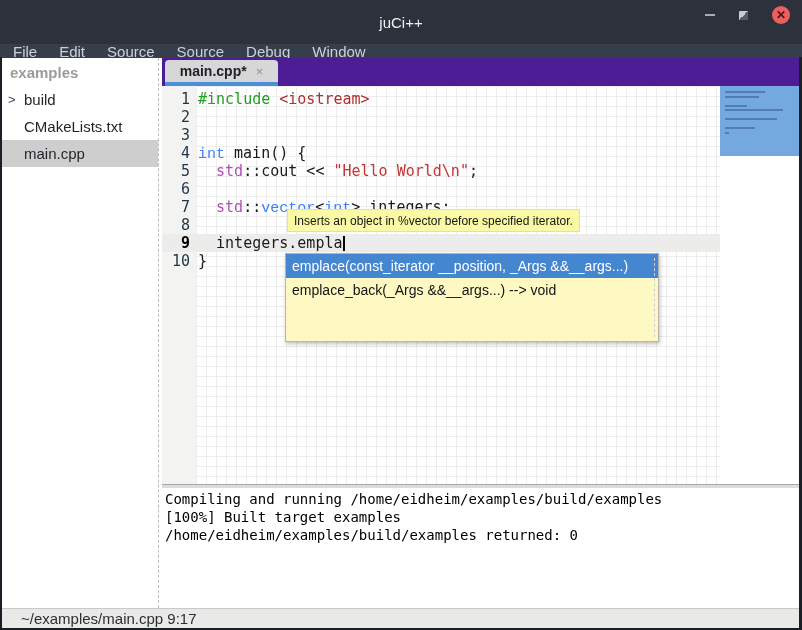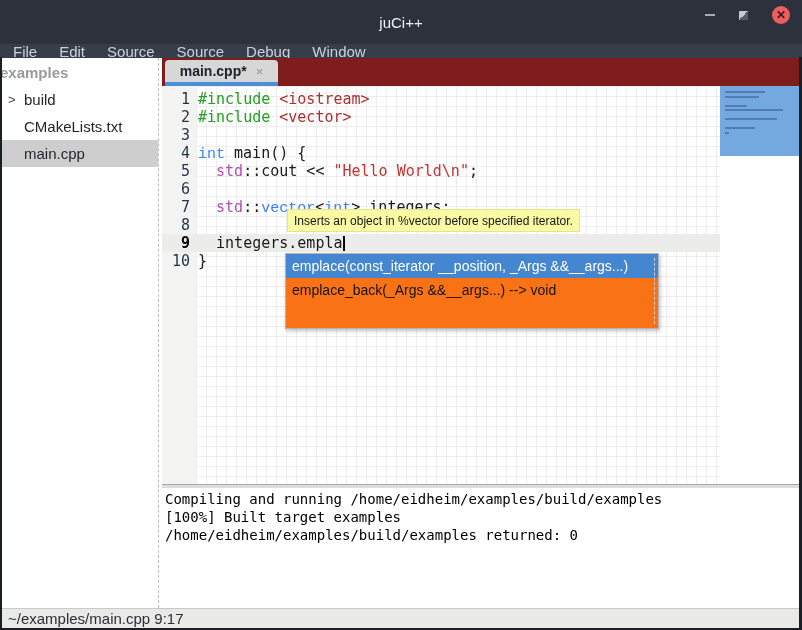--- a/index.html
+++ b/index.html
@@ -15,31 +15,31 @@
   .close-btn{width:18px;height:18px;border-radius:50%;background:#ec5f5f;color:#47181c;font-size:12px;font-weight:bold;
              display:flex;align-items:center;justify-content:center;line-height:1;}
 
   
   .menubar{height:14px;background:#363d4b;display:flex;align-items:center;padding-left:2px;}
   .menu-item{color:#ccd2dc;font-size:15px;padding:3px 11px;}
 
   
   .main{display:flex;height:550px;}
   .sidebar{width:158px;background:#fff;flex:none;}
-  .side-header{height:28px;display:flex;align-items:center;color:#9b9b9b;font-weight:bold;font-size:15px;}
+  .side-header{height:28px;display:flex;align-items:center;padding-left:10px;color:#9b9b9b;font-weight:bold;font-size:15px;}
   .tree-row{height:27px;display:flex;align-items:center;padding-left:24px;font-size:15px;color:#1f2328;position:relative;}
   .tree-row.selected{background:#cecece;}
   .chevron{position:absolute;left:8px;font-size:13px;color:#3c4350;}
 
   .vsplit{width:4px;flex:none;background:#fff;border-left:1px dashed #bdbdbd;box-sizing:border-box;}
 
   .rightcol{flex:1;display:flex;flex-direction:column;min-width:0;}
 
   
-  .tabbar{height:28px;background:#7f1d1d;display:flex;align-items:flex-end;padding-left:3px;flex:none;}
+  .tabbar{height:28px;background:#4c1d95;display:flex;align-items:flex-end;padding-left:3px;flex:none;}
   .tab{height:26px;width:113px;background:#d7d7d7;border-radius:4px 4px 0 0;display:flex;align-items:center;
        justify-content:center;border-bottom:4px solid #4a8fd8;box-sizing:border-box;}
   .tab-label{font-weight:bold;font-size:14px;color:#20242a;}
   .tab-close{color:#8d939d;font-size:13px;margin-left:9px;}
 
   
   .editor{height:398px;position:relative;flex:none;overflow:hidden;background:#fff;}
   .gutter{position:absolute;left:0;top:0;bottom:0;width:34px;background:#f3f3f1;}
   .codearea{position:absolute;left:34px;top:0;bottom:0;width:524px;background-color:#fff;
             background-image:linear-gradient(#ededed 1px,transparent 1px),linear-gradient(90deg,#ededed 1px,transparent 1px);
@@ -58,34 +58,34 @@
   .tok-inc{color:#22a022;margin-top:48px;}
   .tok-hdr{color:#ad2f2f;}
   .tok-kw{color:#3b82f6;font-family:Liberation Mono, monospace;}
   .tok-ns{color:#b24fb2;}
   .tok-str{color:#c63333;}
   .caret{display:inline-block;width:0;border-left:2px solid #000;height:15px;margin-bottom:-3px;}
 
   .tooltip{position:absolute;left:125px;top:123px;height:23px;line-height:22px;background:#fafaa5;
            border:1px solid #e4e48a;box-sizing:border-box;padding:0 6px;font-size:12px;color:#141414;white-space:nowrap;}
 
-  .popup{position:absolute;left:123px;top:167px;width:374px;height:76px;background:#f97316;border:1px solid #b5b5b5;
+  .popup{position:absolute;left:123px;top:167px;width:374px;height:89px;background:#fef9c3;border:1px solid #b5b5b5;
          box-shadow:1px 2px 4px rgba(0,0,0,0.25);box-sizing:border-box;}
   .popup-row{height:24px;line-height:24px;padding:0 6px;font-size:14px;color:#141414;white-space:nowrap;overflow:hidden;}
   .popup-row.selected{background:#4486d0;color:#fff;}
   .popup-scroll{position:absolute;right:3px;top:4px;bottom:4px;width:0;border-left:1px dashed #cfcfcf;}
 
   
   .hsplit{height:4px;background:#dcdcdc;border-top:1px solid #a8a8a8;box-sizing:border-box;flex:none;}
   .terminal{flex:1;background:#fff;font-family:"DejaVu Sans Mono",monospace;font-size:14px;line-height:18px;
             color:#000;padding:2px 0 0 3px;overflow:hidden;white-space:pre;}
 
   
   .statusbar{height:20px;background:#e9e9e7;border-top:1px solid #c9c9c9;display:flex;align-items:center;
-             padding-left:8px;font-size:15px;color:#2b2f33;box-sizing:border-box;}
+             padding-left:21px;font-size:15px;color:#2b2f33;box-sizing:border-box;}
   .bottomborder{height:3px;background:#1a1e26;}
   .edge-left{position:absolute;left:0;top:57px;bottom:0;width:2px;background:#1a1e26;z-index:50;}
   .edge-right{position:absolute;right:0;top:57px;bottom:0;width:3px;background:#1a1e26;z-index:50;}
 </style>
 </head>
 <body>
 
 <div class="window">
 
   <div class="titlebar">
@@ -145,21 +145,21 @@
               <div class="mini-line" style="width: 58px;"></div>
               <div class="mini-line" style="width: 0px;"></div>
               <div class="mini-line" style="width: 52px;"></div>
               <div class="mini-line" style="width: 0px;"></div>
               <div class="mini-line" style="width: 30px;"></div>
               <div class="mini-line" style="width: 4px;"></div>
             </div>
         </div>
         <div class="code-lines" id="codelines">
             <div class="code-line"><span class="lnum">1</span><span class="ltext"><span class="tok-inc">#include</span><span> </span><span class="tok-hdr">&lt;iostream&gt;</span></span></div>
-            <div class="code-line"><span class="lnum">2</span><span class="ltext"><span class="tok-inc">#include</span><span> </span><span class="tok-hdr">&lt;vector&gt;</span></span></div>
+            <div class="code-line"><span class="lnum">2</span></div>
             <div class="code-line"><span class="lnum">3</span><span class="ltext"></span></div>
             <div class="code-line"><span class="lnum">4</span><span class="ltext"><span class="tok-kw">int</span><span> main() {</span></span></div>
             <div class="code-line"><span class="lnum">5</span><span class="ltext"><span>  </span><span class="tok-ns">std</span><span>::cout &lt;&lt; </span><span class="tok-str">"Hello World\n"</span><span>;</span></span></div>
             <div class="code-line"><span class="lnum">6</span><span class="ltext"></span></div>
             <div class="code-line"><span class="lnum">7</span><span class="ltext"><span>  </span><span class="tok-ns">std</span><span>::</span><span class="tok-kw">vector</span><span>&lt;</span><span class="tok-kw">int</span><span>&gt; integers;</span></span></div>
             <div class="code-line"><span class="lnum">8</span><span class="ltext"></span></div>
             <div class="code-line current"><span class="lnum">9</span><span class="ltext"><span>  integers.empla</span><span class="caret"></span></span></div>
             <div class="code-line"><span class="lnum">10</span><span class="ltext"><span>}</span></span></div>
           </div>
         <div class="tooltip">Inserts an object in %vector before specified iterator.</div>

